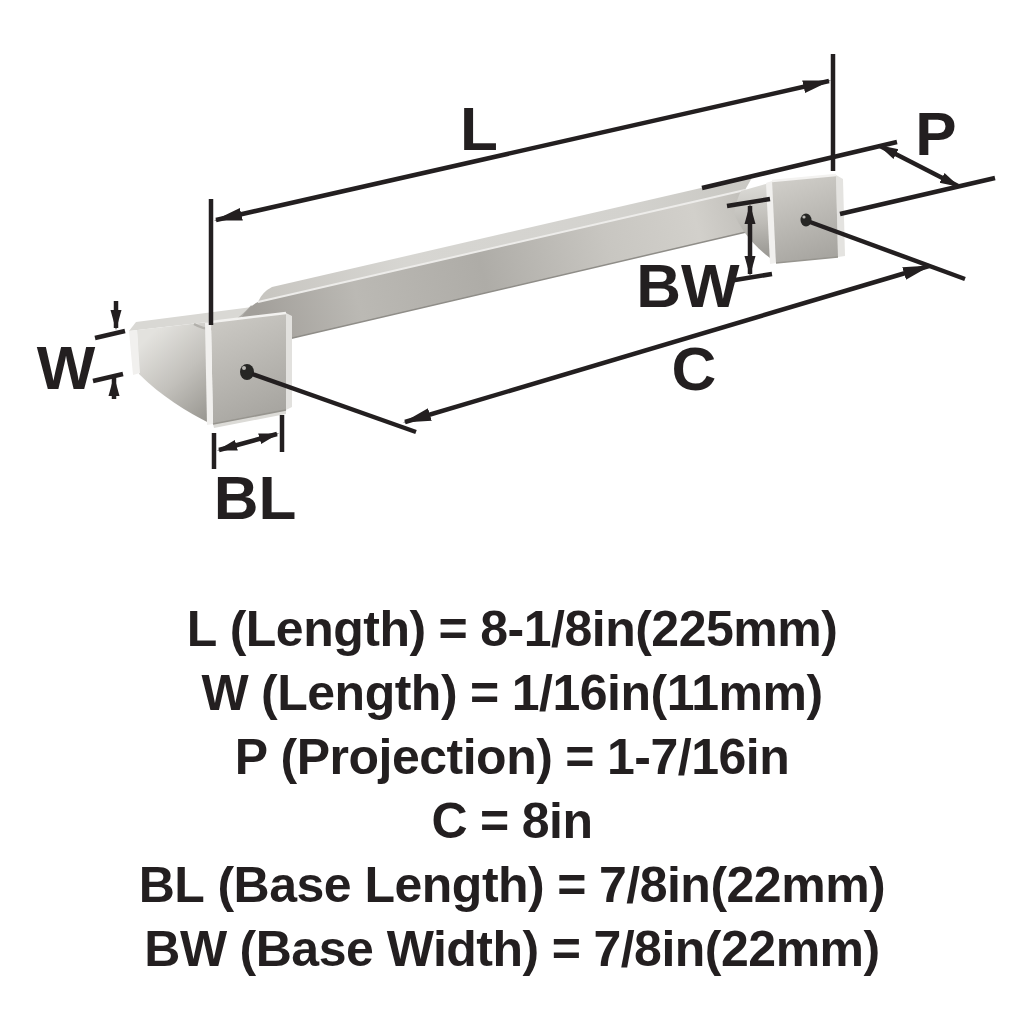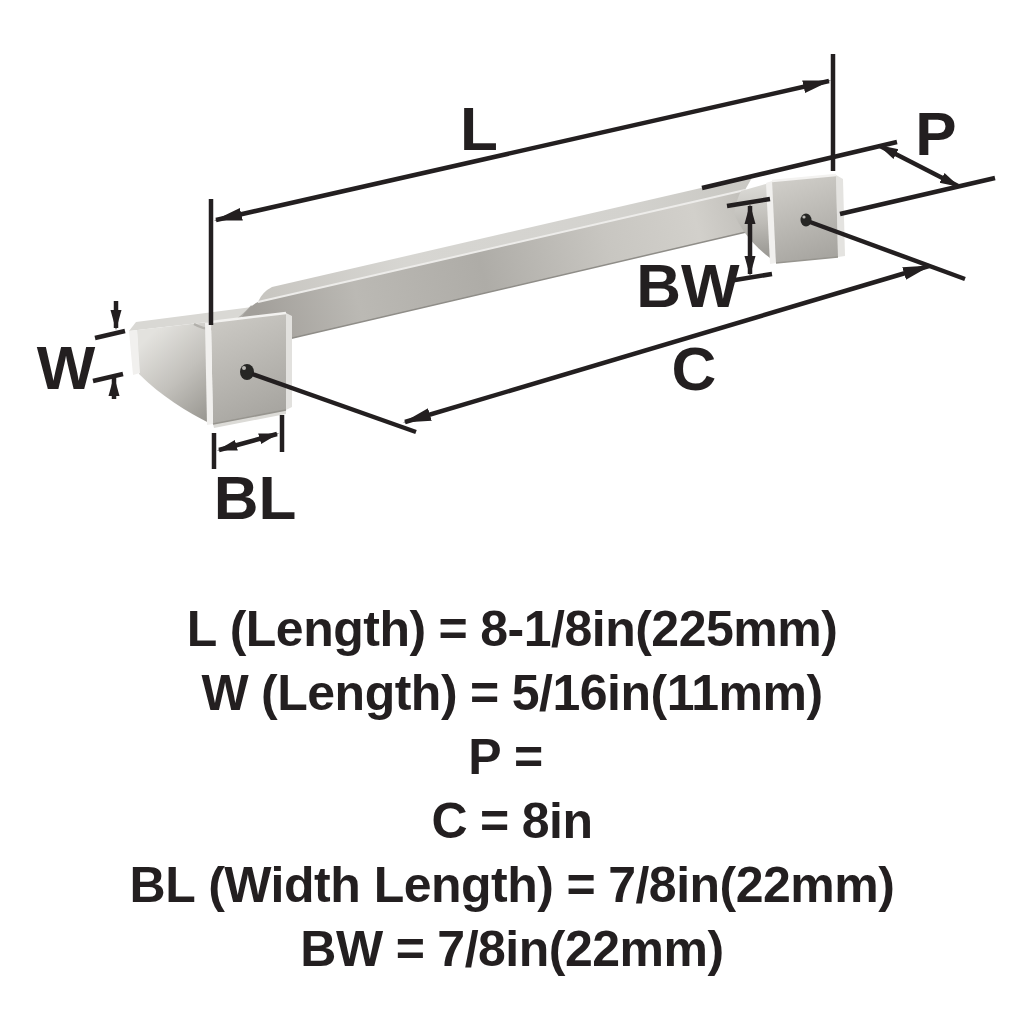--- a/index.html
+++ b/index.html
@@ -143,40 +143,43 @@
     <span class="b gap">L</span>
     <span class="r gap">(Length)</span>
     <span class="b gap">=</span>
     <span class="b">8-1/8in</span>
     <span class="r">(225mm)</span>
   </div>
   <div class="spec-line">
     <span class="b gap">W</span>
     <span class="r gap">(Length)</span>
     <span class="b gap">=</span>
-    <span class="b">5/16in</span>
+    <span class="b">1/16in</span>
     <span class="r">(11mm)</span>
   </div>
   <div class="spec-line">
     <span class="b gap">P</span>
+    <span class="r gap">(Projection)</span>
     <span class="b gap">=</span>
+    <span class="b">1-7/16in</span>
   </div>
   <div class="spec-line">
     <span class="b gap">C</span>
     <span class="b gap">=</span>
     <span class="b">8in</span>
   </div>
   <div class="spec-line">
     <span class="b gap">BL</span>
-    <span class="r gap">(Width Length)</span>
+    <span class="r gap">(Base Length)</span>
     <span class="b gap">=</span>
     <span class="b">7/8in</span>
     <span class="r">(22mm)</span>
   </div>
   <div class="spec-line">
     <span class="b gap">BW</span>
+    <span class="r gap">(Base Width)</span>
     <span class="b gap">=</span>
     <span class="b">7/8in</span>
     <span class="r">(22mm)</span>
   </div>
 </div>
 
 </div>
 
 </body></html>

